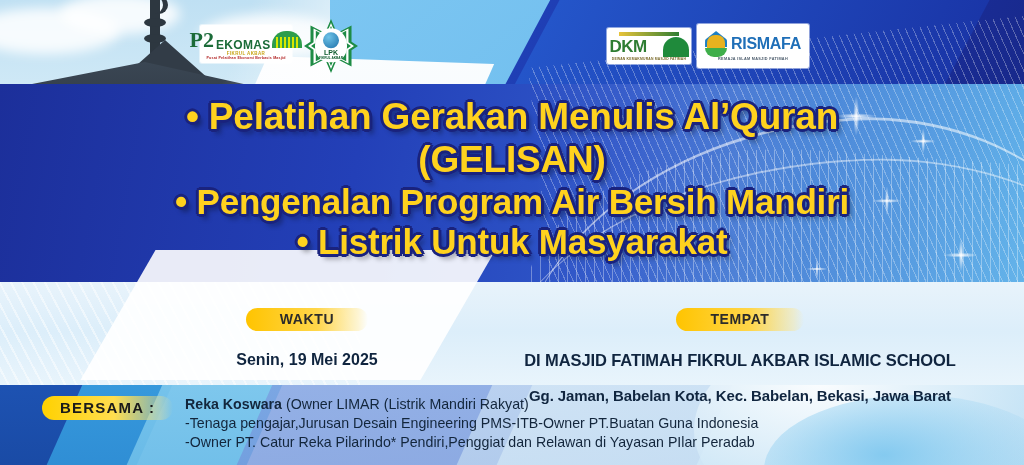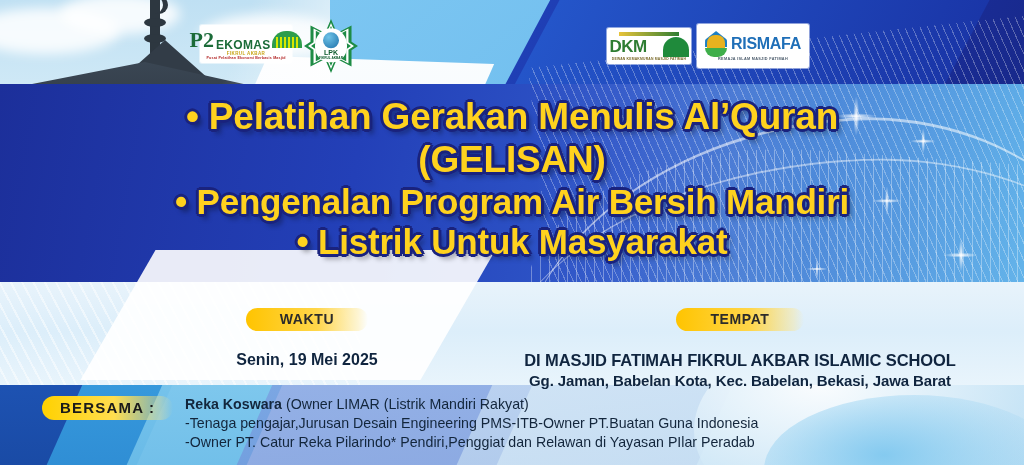--- a/index.html
+++ b/index.html
@@ -286,21 +286,21 @@
   }
   .col-waktu{position:absolute;left:182px;width:250px;text-align:center;}
   .col-tempat{position:absolute;left:470px;width:540px;text-align:center;}
   .meta-line{
     font-family:"Liberation Sans",sans-serif;
     font-weight:bold;color:#10253f;
     margin-top:20px;
   }
   .waktu-date{font-size:16px;}
   .tempat-1{font-size:16.5px;letter-spacing:-.1px;}
-  .tempat-2{font-size:15px;margin-top:2px;letter-spacing:-.1px;}
+  .tempat-2{font-size:15px;margin-top:17px;letter-spacing:-.1px;}
 
   
   .bersama{position:absolute;left:0;right:0;top:396px;z-index:6;}
   .bersama-pill{
     position:absolute;left:42px;top:0;
     padding:3px 18px 4px 18px;border-radius:13px;
     font-family:"Liberation Sans",sans-serif;font-weight:bold;font-size:15px;
     letter-spacing:1.2px;color:#1a1a1a;
     background:linear-gradient(90deg,#FFD100 0%,#FFDE4F 55%,rgba(255,230,130,.35) 90%,rgba(255,255,255,0) 100%);
   }

